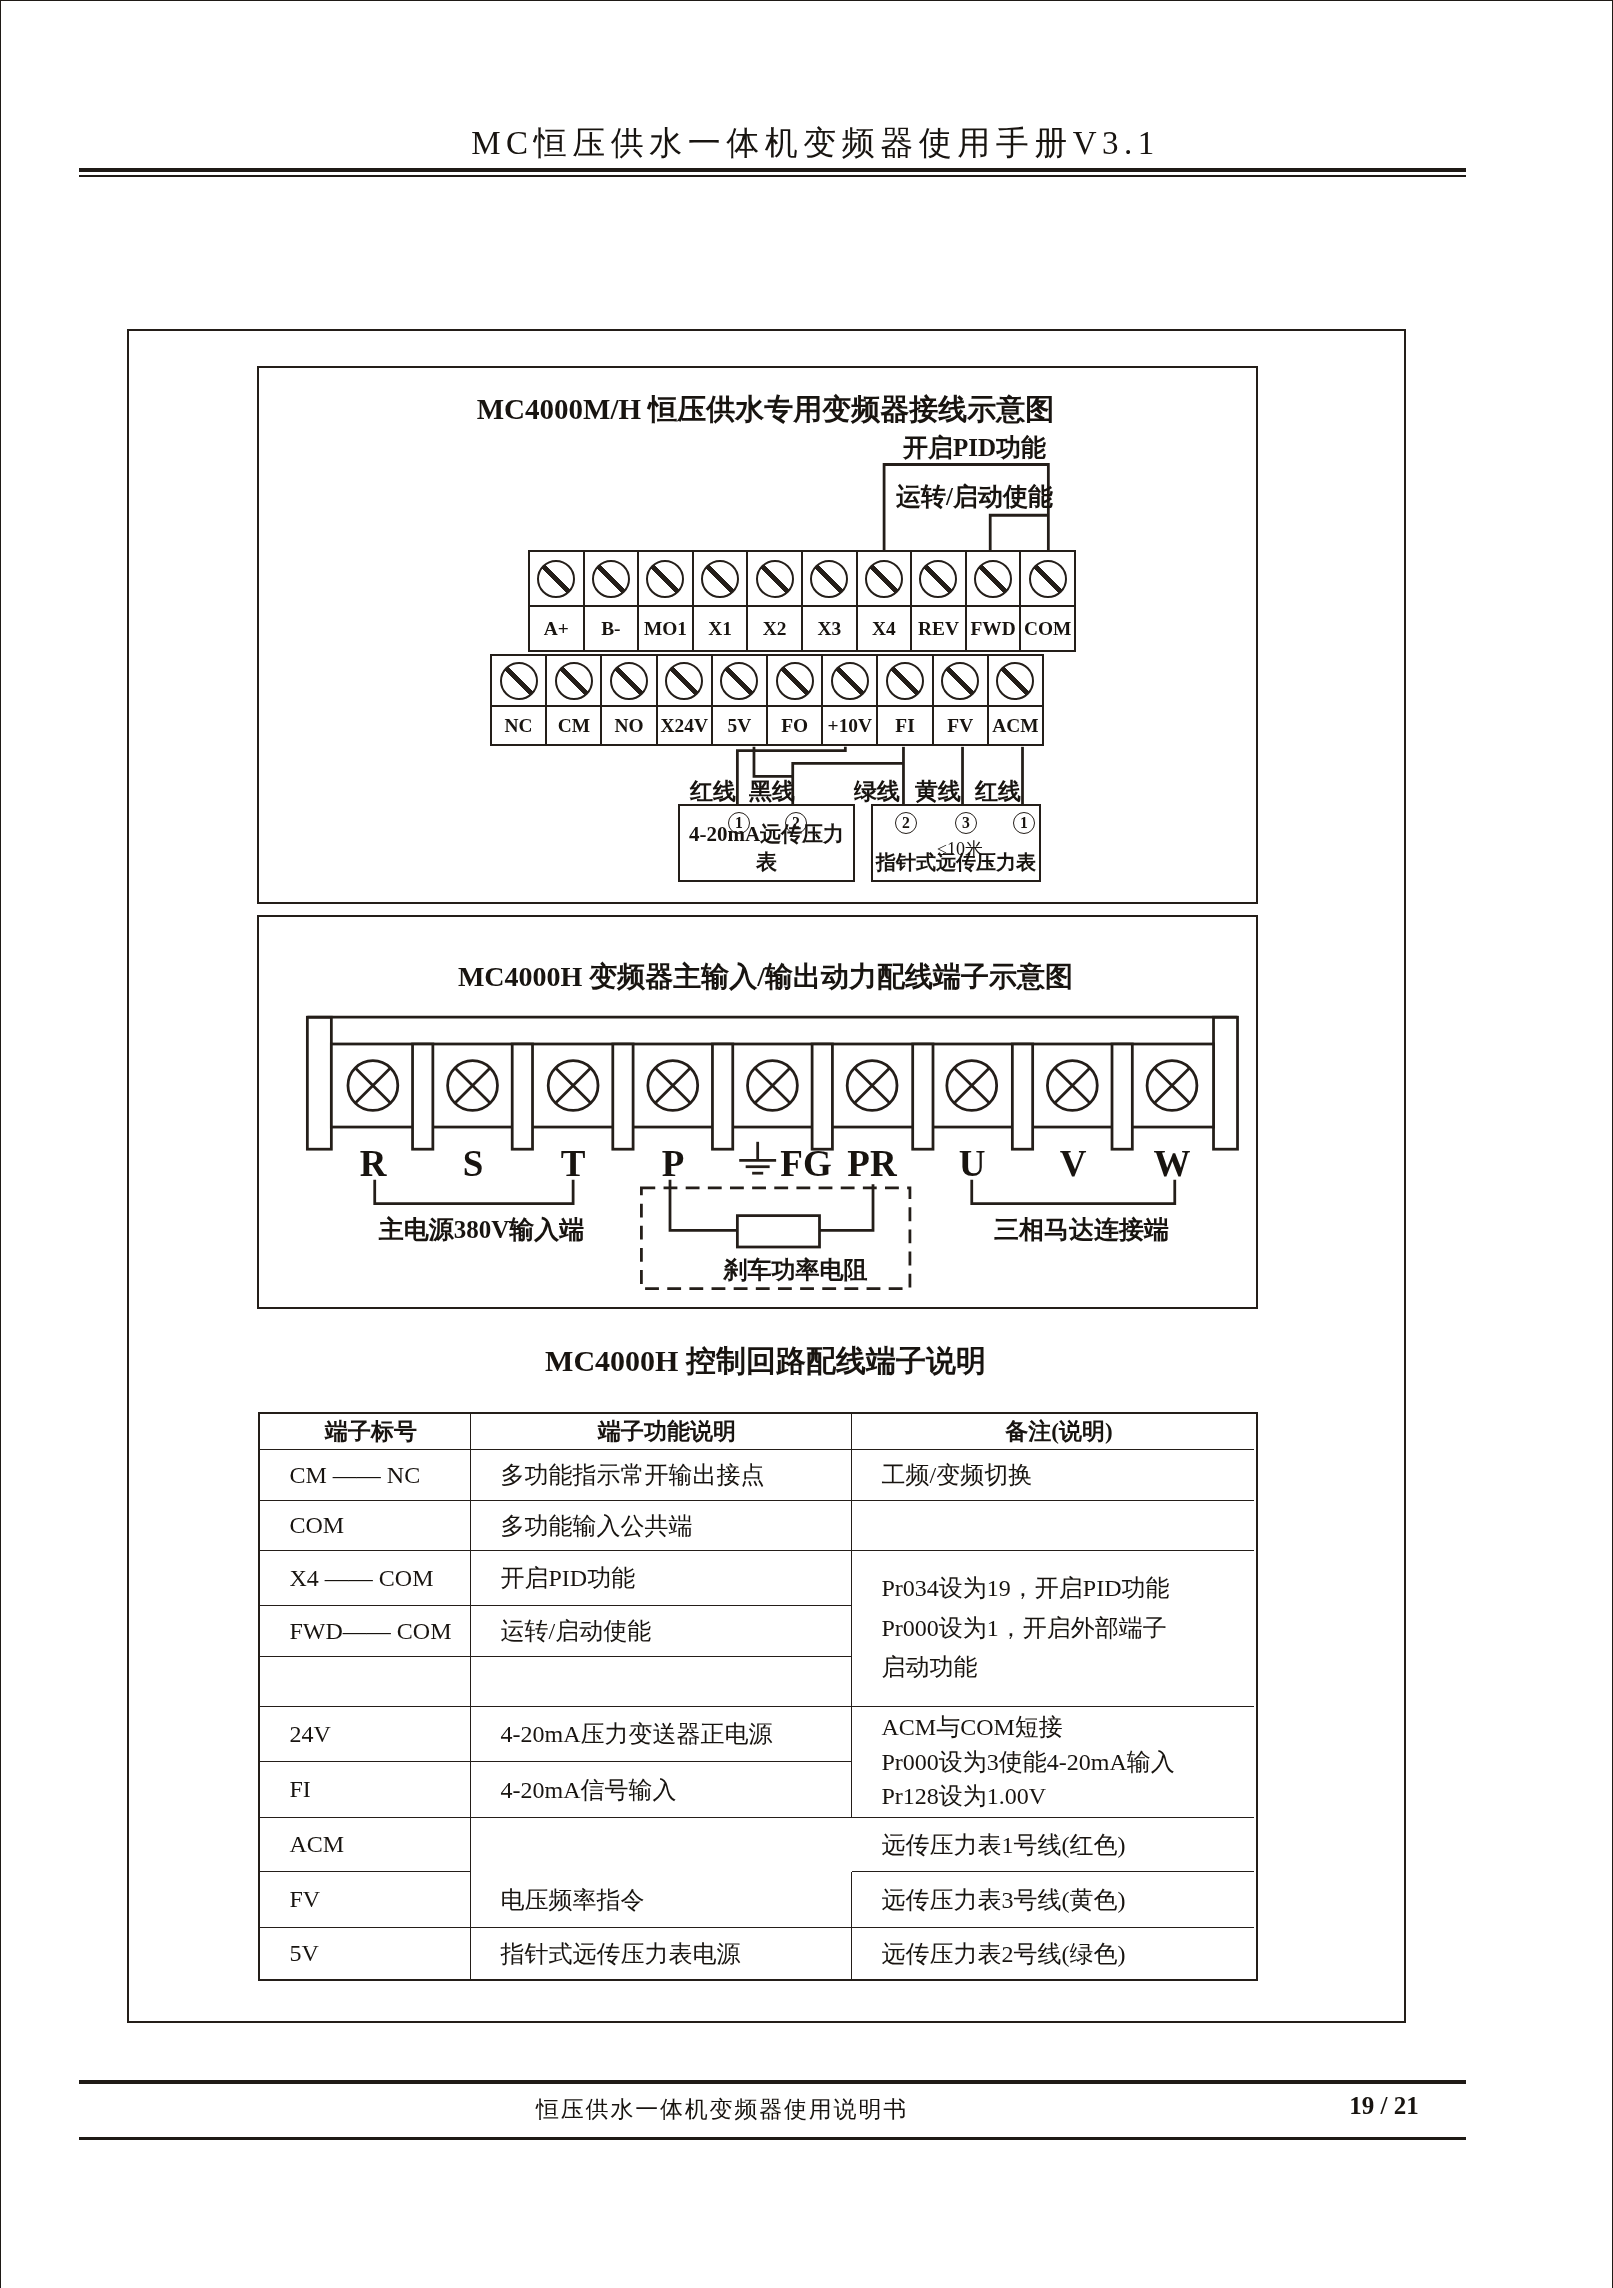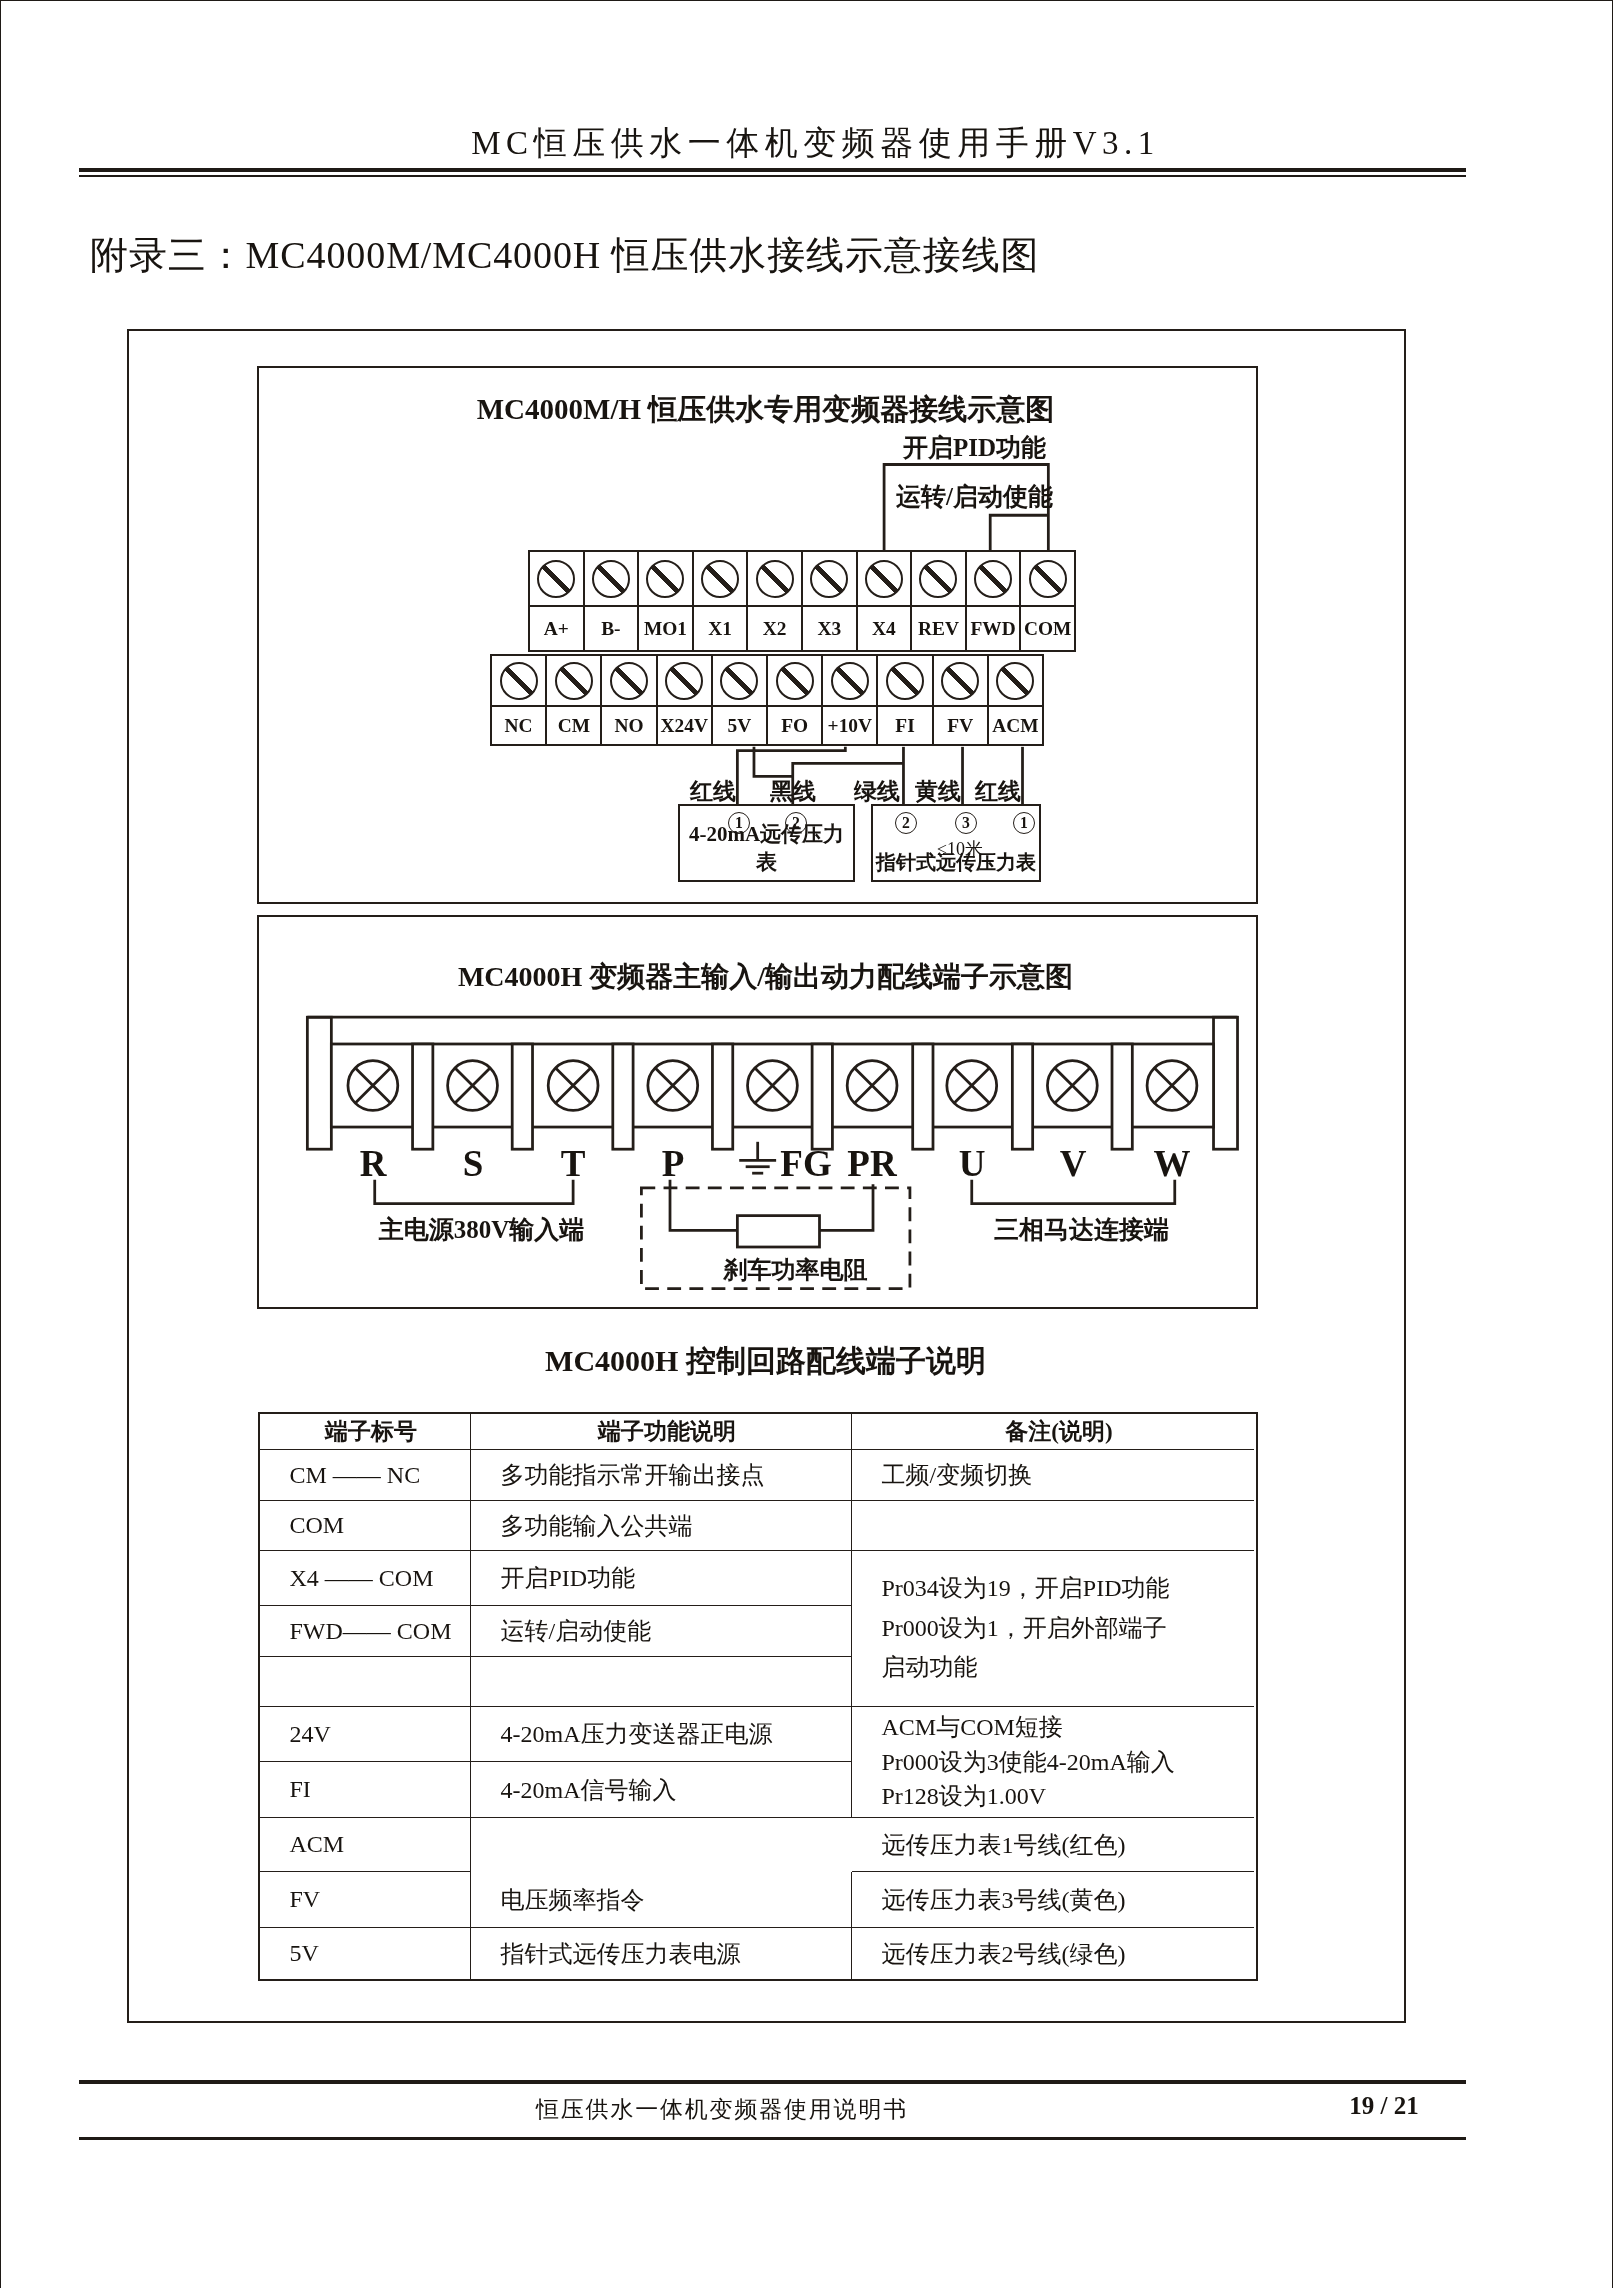--- a/index.html
+++ b/index.html
@@ -138,21 +138,20 @@
       <polyline points="725,1277 725,1332 798,1332"></polyline>
       <polyline points="887,1332 945,1332 945,1282"></polyline>
       <rect x="798" y="1316" width="89" height="34" fill="#fff"></rect>
     </g>
   </svg>
 
   <div class="abs ctr z2" style="left:0; top:120px; width:1613px; font-size:33px; letter-spacing:5.5px;">MC恒压供水一体机变频器使用手册V3.1</div>
   <div class="rule z2" style="left:78px; top:167px; width:1387px; height:3.7px;"></div>
   <div class="rule z2" style="left:78px; top:174px; width:1387px; height:1.8px;"></div>
 
-  <div class="abs title-big z2" style="left:81px; top:229px; width:1292px;">附录三：MC4000M/MC4000H 恒压供水接线示意接线图</div>
 
   <div class="box" style="left:126px; top:328px; width:1279px; height:1694px;"></div>
 
   <div class="box" style="left:256px; top:365px; width:1001px; height:538px;"></div>
   <div class="abs ctr b z2" style="left:256px; top:389px; width:1001px; font-size:29px;">MC4000M/H 恒压供水专用变频器接线示意图</div>
 
   <div class="abs ctr b z2" style="left:873px; top:430px; width:185px; font-size:25px;">开启PID功能</div>
   <div class="abs ctr b z2" style="left:864px; top:479px; width:203px; font-size:25px;">运转/启动使能</div>
 
   <div class="strip r1" style="left:527px; top:549px; width:548px; height:102px;">
@@ -275,21 +274,21 @@
       </div>
     <div class="tcell">
         <div class="tscrew">
           <div class="screw1"></div>
         </div>
         <div class="tname">ACM</div>
       </div>
   </div>
 
   <span class="wlabel" style="left:687px; top:775px;">红线</span>
-  <span class="wlabel" style="left:746px; top:775px;margin-left:21px;">黑线</span>
+  <span class="wlabel" style="left:746px; top:775px;">黑线</span>
   <span class="wlabel" style="left:851px; top:775px;">绿线</span>
   <span class="wlabel" style="left:912px; top:775px;">黄线</span>
   <span class="wlabel" style="left:972px; top:775px;">红线</span>
 
   <div class="gauge" style="left:677px; top:803px; width:177px; height:78px;">
     <div class="pin" style="left:48px; top:5.5px;">1</div>
     <div class="pin" style="left:105px; top:5.5px;">2</div>
     <div class="glabel" style="font-size:21px;">4-20mA远传压力表</div>
   </div>
   <div class="gauge" style="left:870px; top:803px; width:170px; height:78px;">

